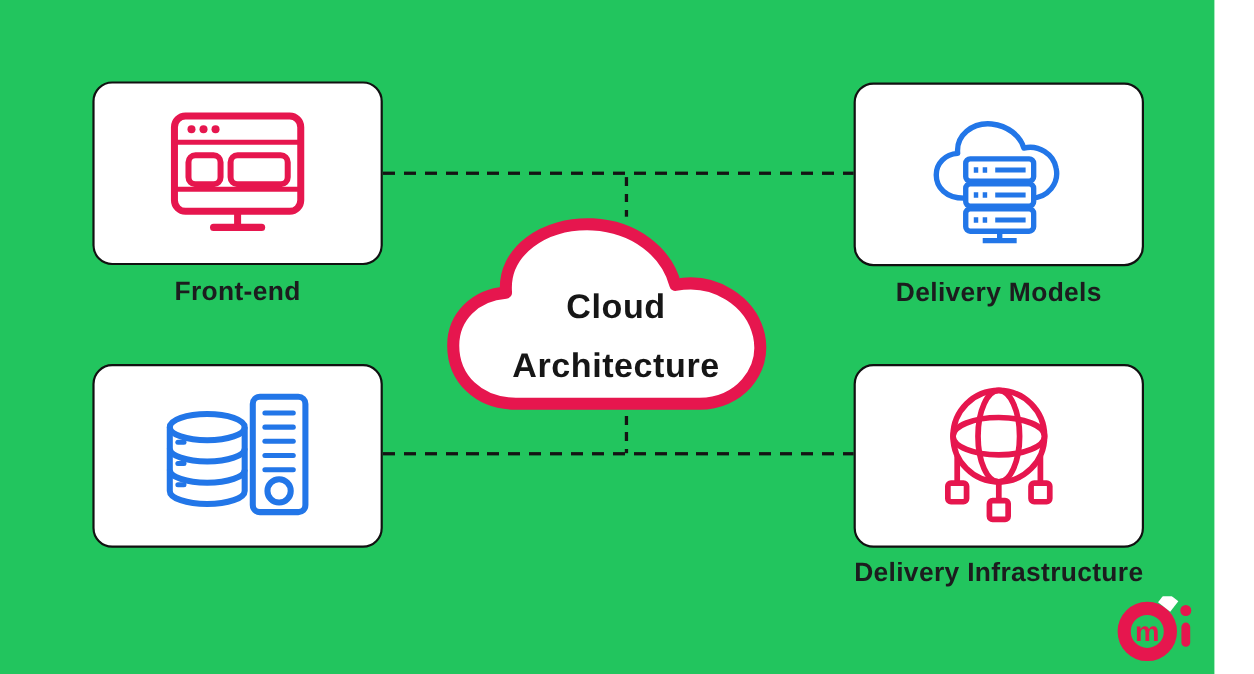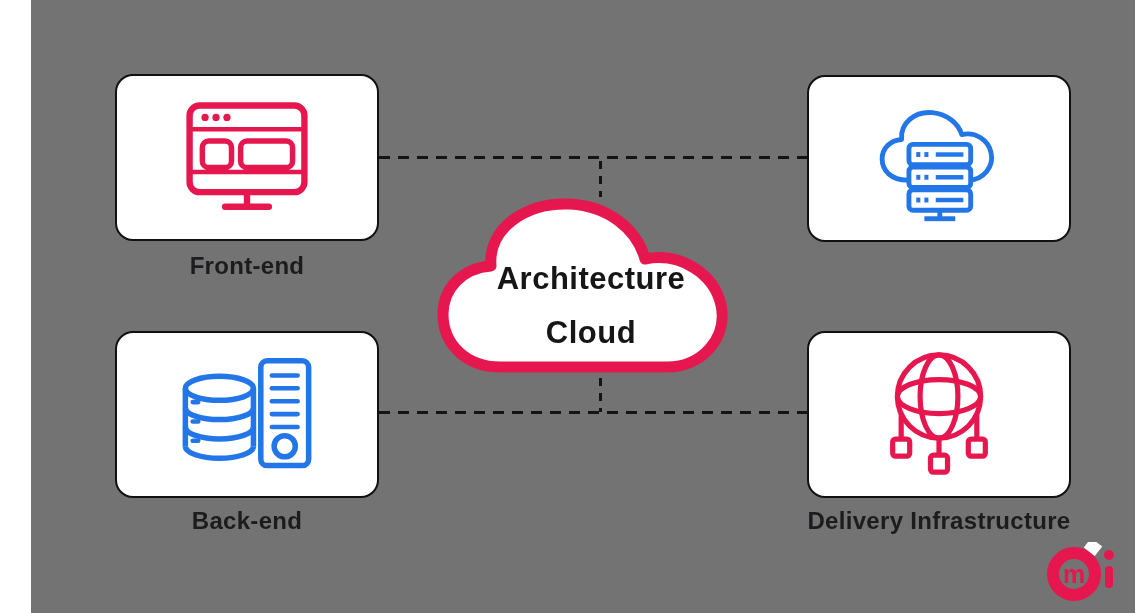--- a/index.html
+++ b/index.html
@@ -1,18 +1,18 @@
 <!DOCTYPE html>
 <html><head>
 <meta charset="utf-8">
 <style>
   html,body{margin:0;padding:0;background:#ffffff;}
   .stage{
-    position:relative;width:1104px;height:613px;background:#737373;
-    font-family:"Liberation Sans", sans-serif;overflow:hidden;margin-left:31px;
+    position:relative;width:1104px;height:613px;background:#22c55e;
+    font-family:"Liberation Sans", sans-serif;overflow:hidden;
   }
   .node-box{
     position:absolute;width:264px;height:167px;background:#ffffff;
     border:2.5px solid #111111;border-radius:18px;
     display:flex;align-items:center;justify-content:center;box-sizing:border-box;
   }
   .box-tl{left:84px;top:74px;}
   .box-tr{left:776px;top:75px;}
   .box-bl{left:84px;top:331px;}
   .box-br{left:776px;top:331px;}
@@ -83,20 +83,21 @@
       <line x1="47" y1="102.5" x2="52" y2="102.5" stroke="#2276E8" stroke-width="6"></line>
       <line x1="57" y1="102.5" x2="62" y2="102.5" stroke="#2276E8" stroke-width="6"></line>
       <line x1="71" y1="102.5" x2="105" y2="102.5" stroke="#2276E8" stroke-width="5.5"></line>
       <line x1="47" y1="130.5" x2="52" y2="130.5" stroke="#2276E8" stroke-width="6"></line>
       <line x1="57" y1="130.5" x2="62" y2="130.5" stroke="#2276E8" stroke-width="6"></line>
       <line x1="71" y1="130.5" x2="105" y2="130.5" stroke="#2276E8" stroke-width="5.5"></line>
       <line x1="76" y1="143" x2="76" y2="152" stroke="#2276E8" stroke-width="6"></line>
       <line x1="57" y1="153.5" x2="95" y2="153.5" stroke="#2276E8" stroke-width="6"></line>
     </svg>
   </div>
+  <div class="node-label lbl-tr">Delivery Models</div>
 
   <div class="node-box box-bl">
     <svg width="138" height="120" viewBox="0 0 150 130" fill="none">
       <rect x="90" y="6" width="52" height="114" rx="7" stroke="#2276E8" stroke-width="6" fill="#ffffff"></rect>
       <line x1="102" y1="22" x2="130" y2="22" stroke="#2276E8" stroke-width="5" stroke-linecap="round"></line>
       <line x1="102" y1="36" x2="130" y2="36" stroke="#2276E8" stroke-width="5" stroke-linecap="round"></line>
       <line x1="102" y1="50" x2="130" y2="50" stroke="#2276E8" stroke-width="5" stroke-linecap="round"></line>
       <line x1="102" y1="64" x2="130" y2="64" stroke="#2276E8" stroke-width="5" stroke-linecap="round"></line>
       <line x1="102" y1="78" x2="130" y2="78" stroke="#2276E8" stroke-width="5" stroke-linecap="round"></line>
       <circle cx="116" cy="99" r="11.5" stroke="#2276E8" stroke-width="6"></circle>
@@ -104,21 +105,20 @@
       <line x1="8" y1="36" x2="8" y2="99" stroke="#2276E8" stroke-width="6"></line>
       <line x1="82" y1="36" x2="82" y2="99" stroke="#2276E8" stroke-width="6"></line>
       <path d="M 8 57 A 37 13 0 0 0 82 57" stroke="#2276E8" stroke-width="6" fill="none"></path>
       <path d="M 8 78 A 37 13 0 0 0 82 78" stroke="#2276E8" stroke-width="6" fill="none"></path>
       <path d="M 8 99 A 37 13 0 0 0 82 99" stroke="#2276E8" stroke-width="6" fill="none"></path>
       <line x1="16" y1="51" x2="22" y2="51" stroke="#2276E8" stroke-width="5" stroke-linecap="round"></line>
       <line x1="16" y1="72" x2="22" y2="72" stroke="#2276E8" stroke-width="5" stroke-linecap="round"></line>
       <line x1="16" y1="93" x2="22" y2="93" stroke="#2276E8" stroke-width="5" stroke-linecap="round"></line>
     </svg>
   </div>
-  <div class="node-label lbl-bl">Back-end</div>
 
   <div class="node-box box-br">
     <svg width="104" height="128" viewBox="0 0 110 135" fill="none">
       <circle cx="55" cy="48" r="44" stroke="#E6164E" stroke-width="5.5"></circle>
       <ellipse cx="55" cy="48" rx="20" ry="44" stroke="#E6164E" stroke-width="5.5"></ellipse>
       <ellipse cx="55" cy="48" rx="44" ry="18" stroke="#E6164E" stroke-width="5.5"></ellipse>
       <line x1="15" y1="67" x2="15" y2="93" stroke="#E6164E" stroke-width="5.5"></line>
       <line x1="95" y1="67" x2="95" y2="93" stroke="#E6164E" stroke-width="5.5"></line>
       <line x1="55" y1="92" x2="55" y2="110" stroke="#E6164E" stroke-width="5.5"></line>
       <rect x="6" y="93" width="18" height="18" rx="3" fill="#ffffff" stroke="#E6164E" stroke-width="5.5"></rect>
@@ -126,22 +126,22 @@
       <rect x="46" y="110" width="18" height="18" rx="3" fill="#ffffff" stroke="#E6164E" stroke-width="5.5"></rect>
     </svg>
   </div>
   <div class="node-label lbl-br">Delivery Infrastructure</div>
 
   <div class="cloud-wrap">
     <svg width="314" height="188" viewBox="0 0 314 188" fill="none">
       <path d="M 66 172 C 32 172 9 149 9 119 C 9 93 29 73 57 71 C 54 33 92 7 136 9 C 174 11 203 34 211 64 C 247 57 280 79 287 110 C 294 143 268 172 233 172 L 66 172 Z" fill="#ffffff" stroke="#E6164E" stroke-width="11" stroke-linejoin="round"></path>
     </svg>
     <div class="cloud-title">
+      <span>Cloud</span>
       <span>Architecture</span>
-      <span>Cloud</span>
     </div>
   </div>
 
   <svg class="logo" viewBox="0 0 76 60">
     <circle cx="28" cy="32" r="21" fill="none" stroke="#E6164E" stroke-width="12"></circle>
     <rect x="40" y="-1" width="14" height="12" fill="#ffffff" transform="rotate(38 47 5)"></rect>
     <text x="28" y="41" font-size="25" font-weight="bold" text-anchor="middle" fill="#E6164E" font-family="Liberation Sans, sans-serif">m</text>
     <rect x="59" y="24" width="8" height="22" rx="4" fill="#E6164E"></rect>
     <circle cx="63" cy="13" r="5" fill="#E6164E"></circle>
   </svg>

